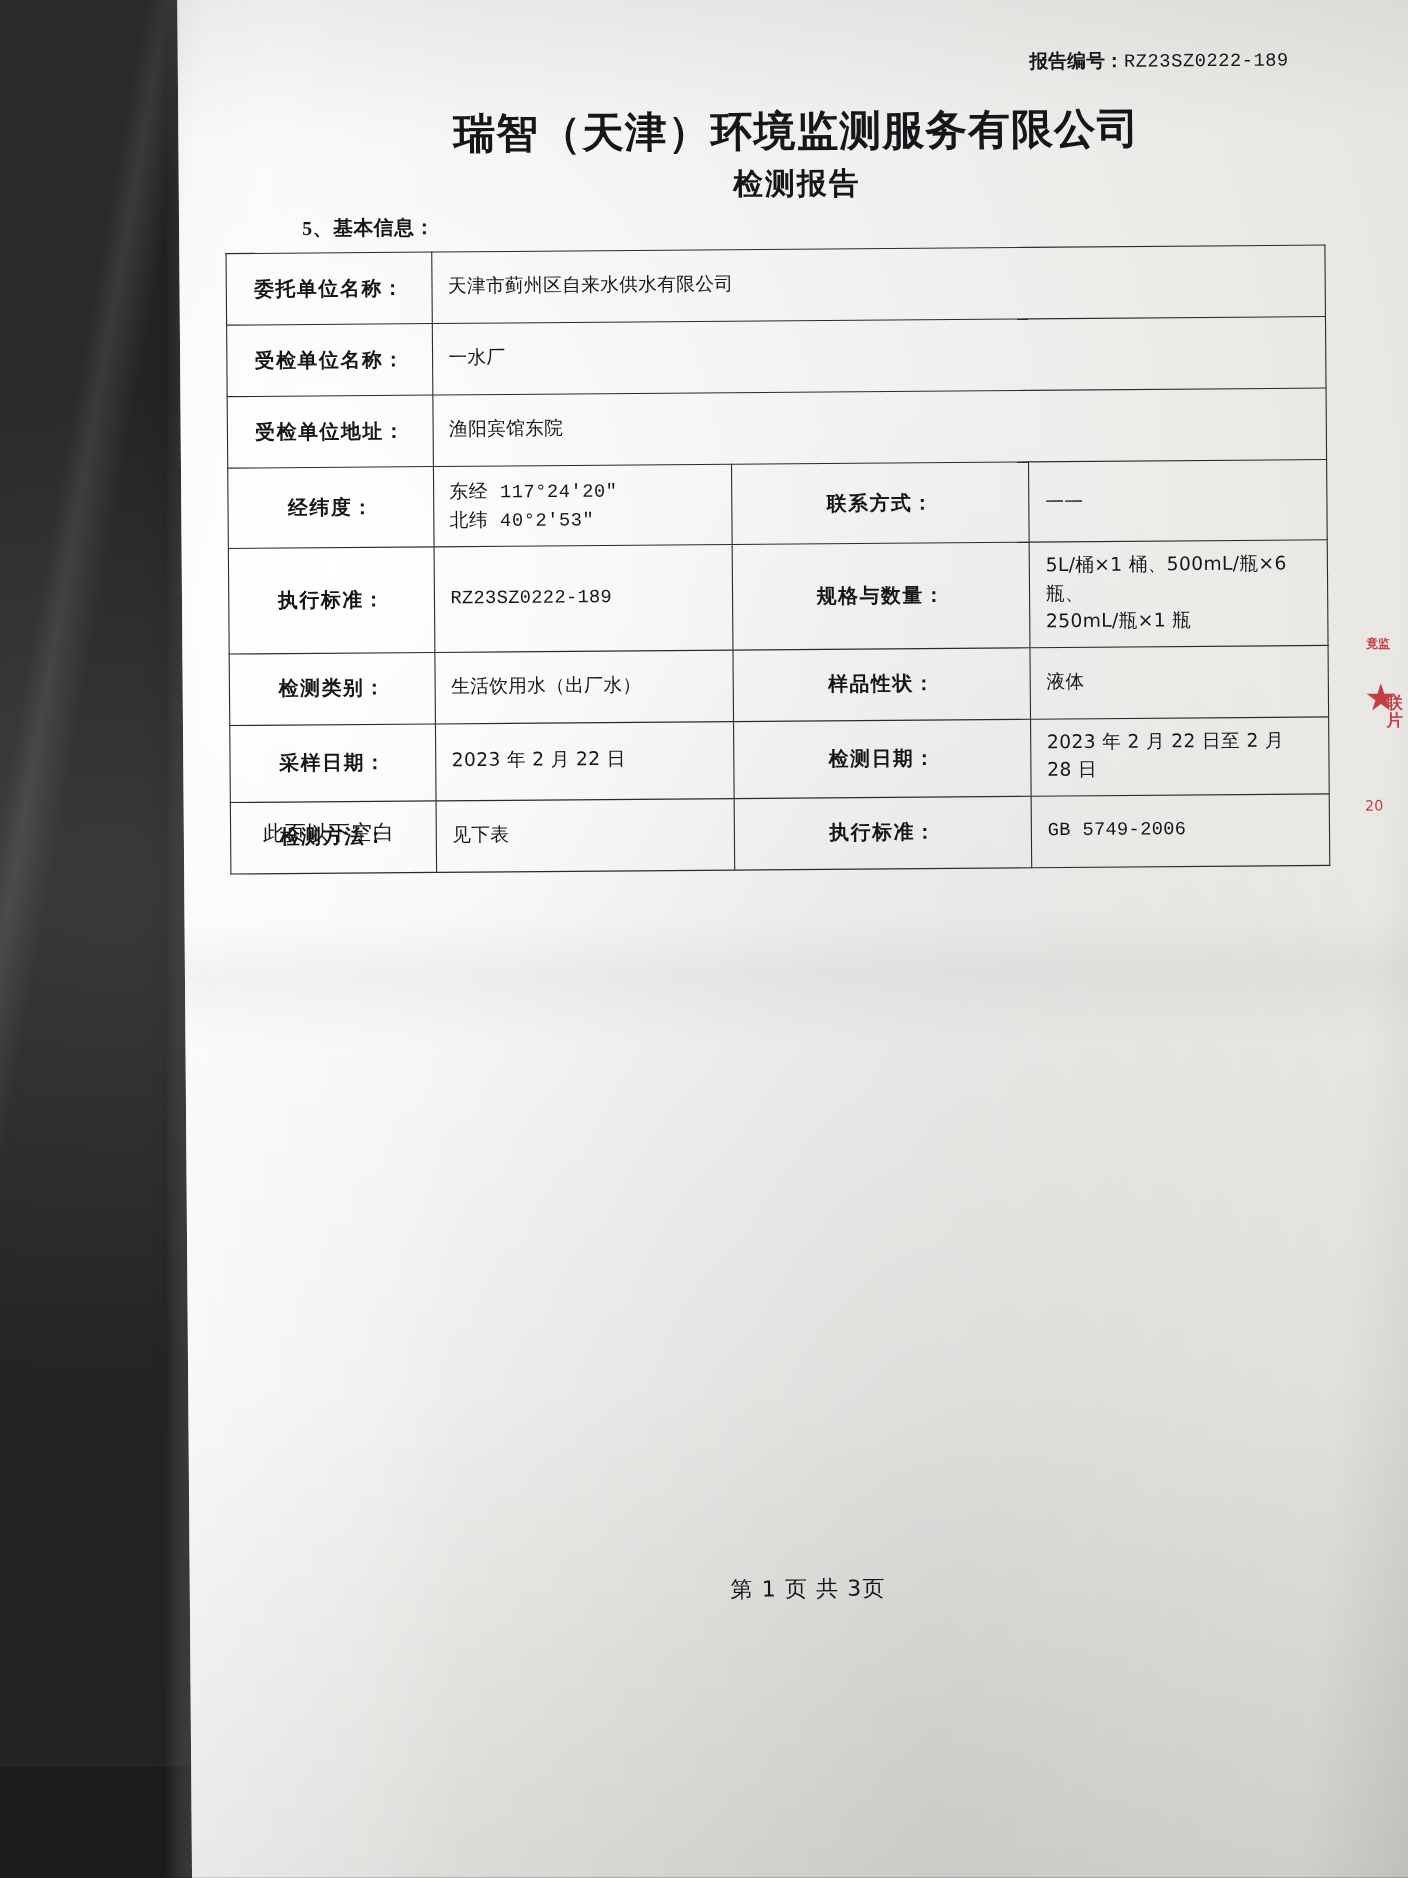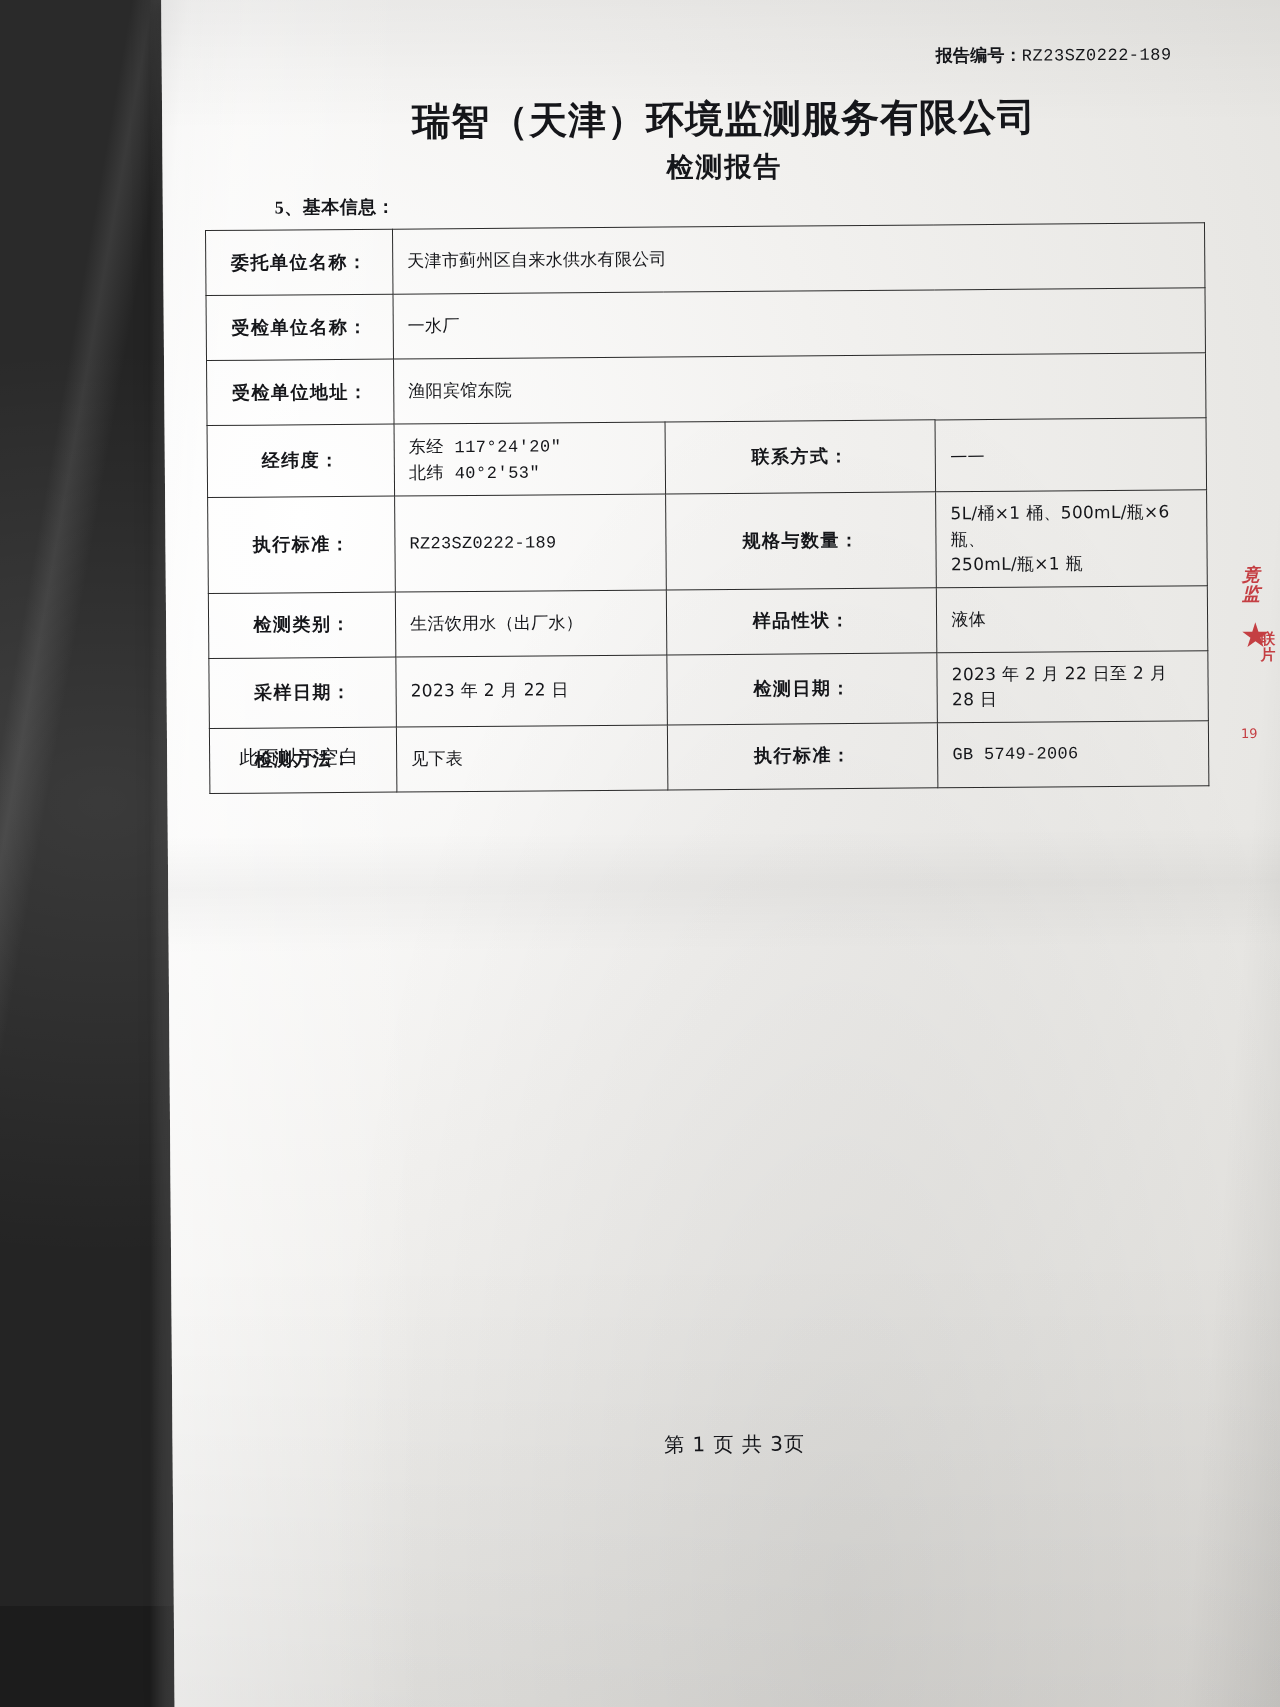--- a/index.html
+++ b/index.html
@@ -179,27 +179,26 @@
     width: 64px;
     height: 185px;
     color: #c0282d;
     opacity: 0.88;
     font-family: "DejaVu Sans", "Liberation Sans", sans-serif;
     overflow: hidden;
   }
   .stamp .s-text {
     position: absolute;
     left: 8px;
-    top: 6px;
+    top: 20px;
     width: 22px;
-    font-size: 18px;
+    font-size: 11px;
     line-height: 1.05;
     font-weight: 700;
     letter-spacing: 0px;
-    font-style: italic;
   }
   .stamp .s-text2 {
     position: absolute;
     left: 26px;
     top: 72px;
     width: 22px;
     font-size: 15px;
     line-height: 1.05;
     font-weight: 700;
   }
@@ -301,18 +300,18 @@
       </table>
 
       <div class="blank-note">此页以下空白</div>
 
       <div class="page-footer">第 1 页 共 3页</div>
 
       <div class="stamp">
         <div class="s-text">竟监</div>
         <div class="s-star">★</div>
         <div class="s-text2">联片</div>
-        <div class="s-num">19</div>
+        <div class="s-num">20</div>
       </div>
 
     </div>
   </div>
 </div>
 
 </body></html>

